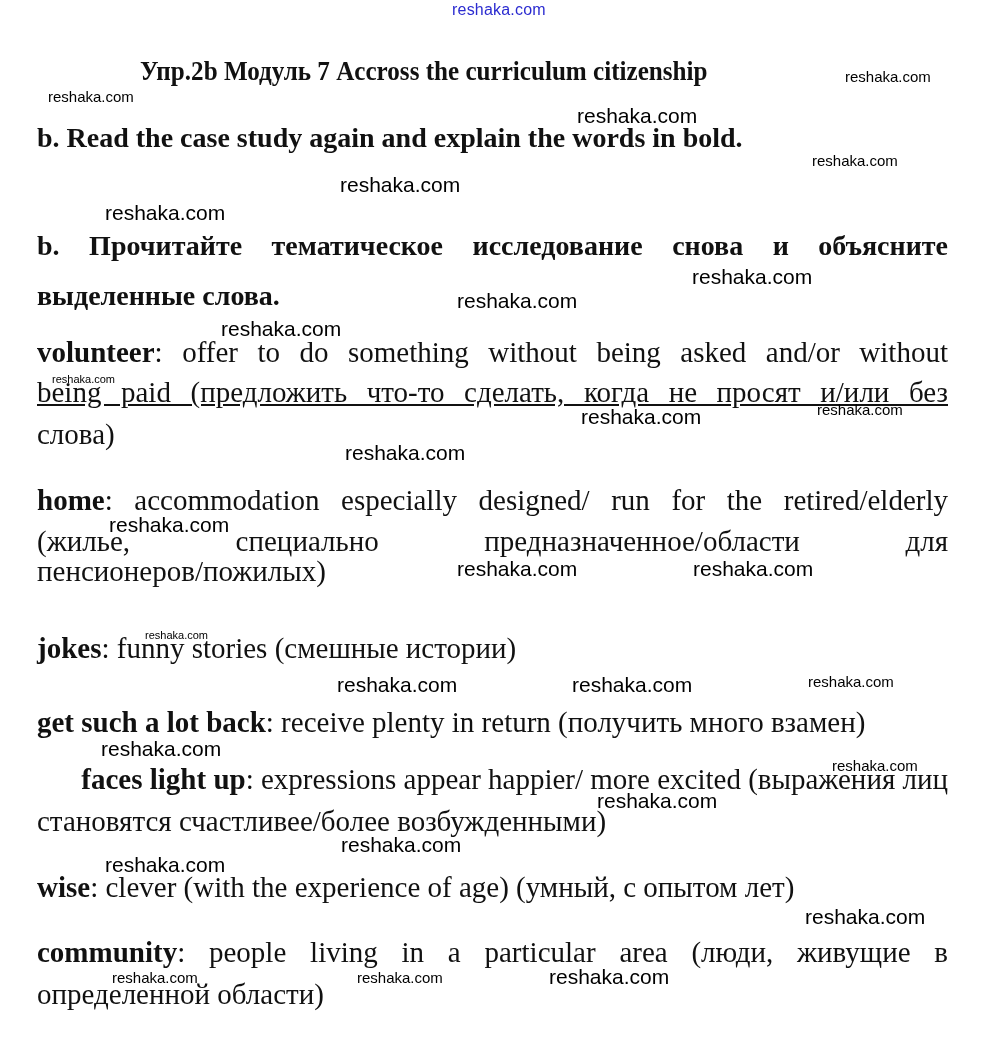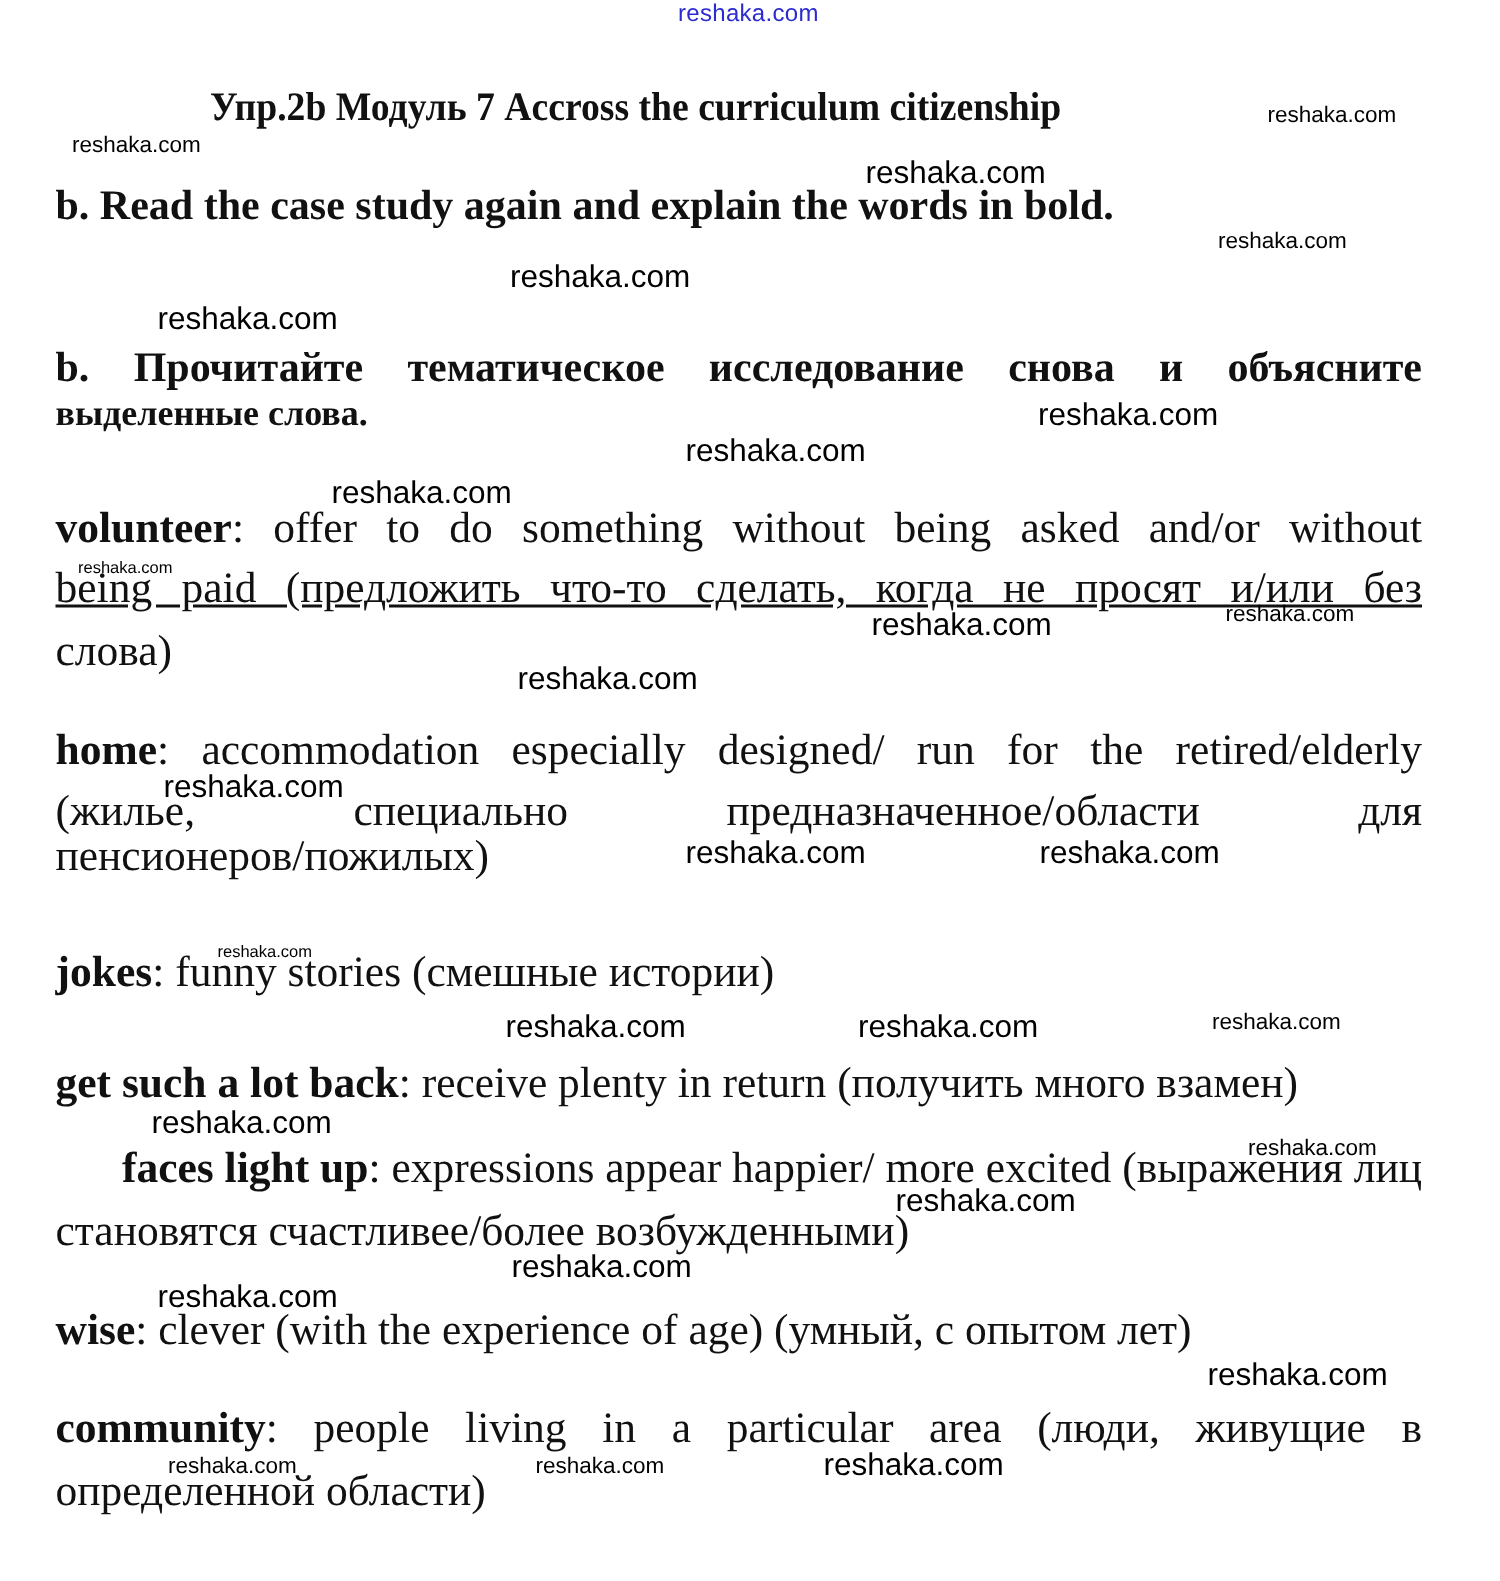--- a/index.html
+++ b/index.html
@@ -33,21 +33,21 @@
 
 <div>
 
   <div class="top-mark">reshaka.com</div>
 
   <div class="title">Упр.2b Модуль 7 Accross the curriculum citizenship</div>
 
   <div class="line bold" style="top:118px; font-size:28px;">b. Read the case study again and explain the words in bold.</div>
 
   <div class="line bold justify" style="top:226px; font-size:28px;">b. Прочитайте тематическое исследование снова и объясните</div>
-  <div class="line bold" style="top:256px; font-size:24px;">выделенные слова.</div>
+  <div class="line bold" style="top:276px; font-size:28px;">выделенные слова.</div>
 
   <div class="line justify" style="top:332px;">
     <span class="bold">volunteer</span><span>: offer to do something without being asked and/or without</span>
   </div>
   <div class="line justify" style="top:372px;text-decoration:underline;">being paid (предложить что-то сделать, когда не просят и/или без</div>
   <div class="line" style="top:414px;">слова)</div>
 
   <div class="line justify" style="top:480px;">
     <span class="bold">home</span><span>: accommodation especially designed/ run for the retired/elderly</span>
   </div>

